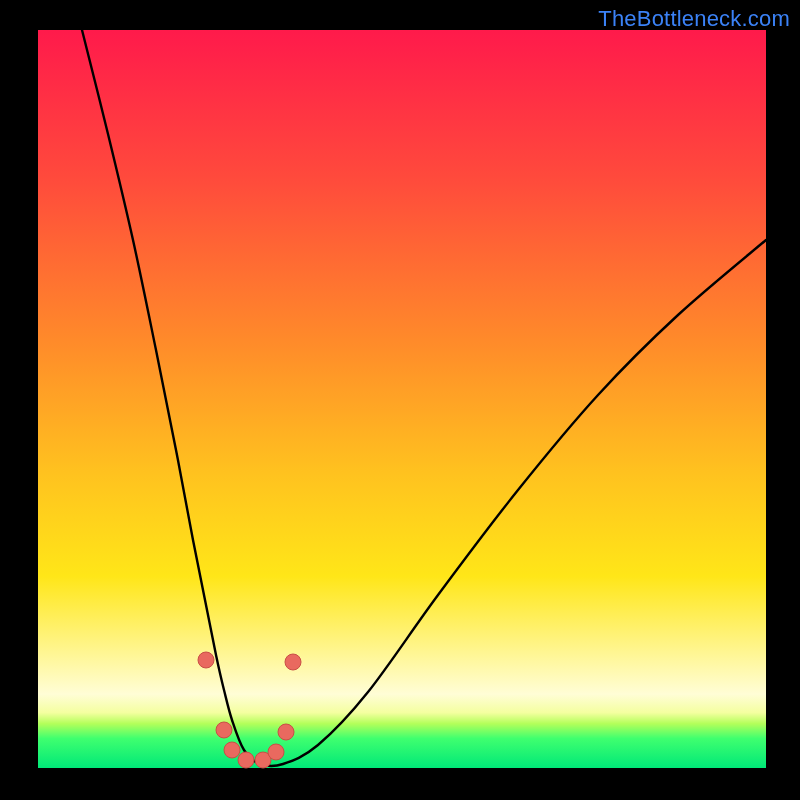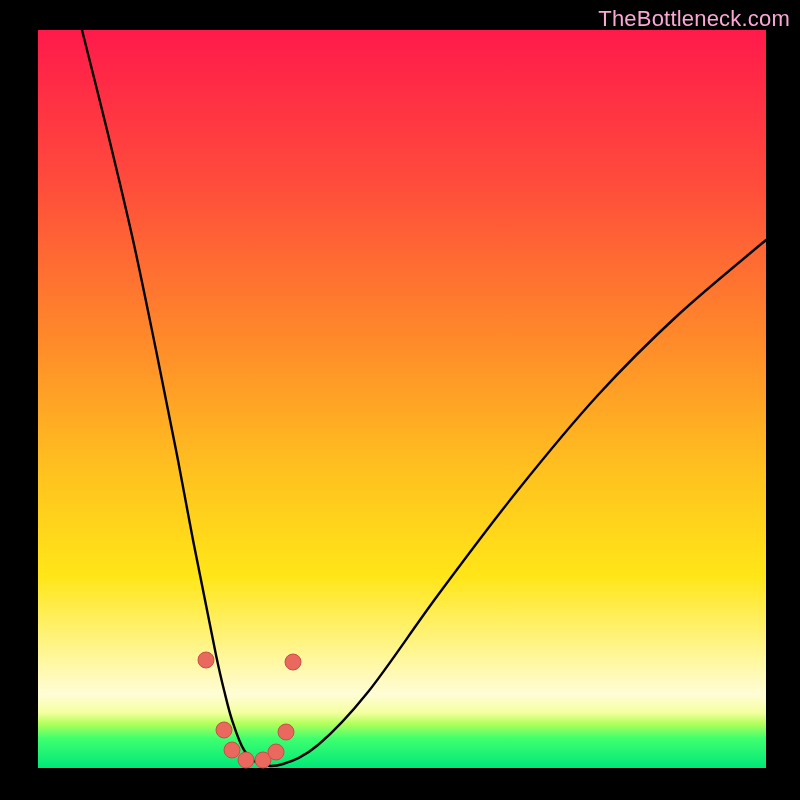--- a/index.html
+++ b/index.html
@@ -40,21 +40,21 @@
       #3fff6f 96%,
       #00e878 100%
     );
   }
   .watermark {
     position: absolute;
     top: 6px;
     right: 10px;
     font-family: Arial, Helvetica, sans-serif;
     font-size: 22px;
-    color: #f9a8d4;
+    color: #3b82f6;
     letter-spacing: 0.2px;
     user-select: none;
   }
   svg.curve-layer {
     position: absolute;
     left: 0;
     top: 0;
     width: 728px;
     height: 738px;
     overflow: visible;

